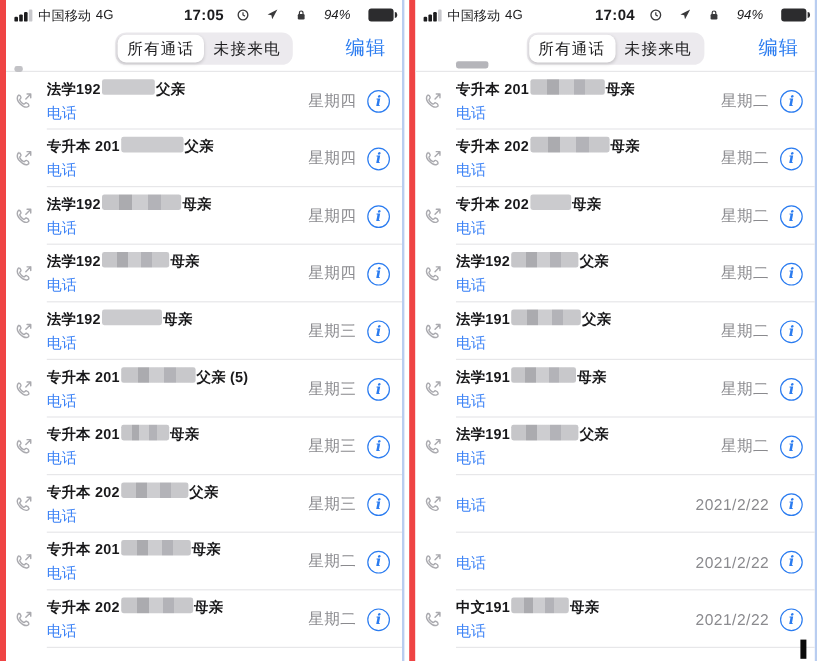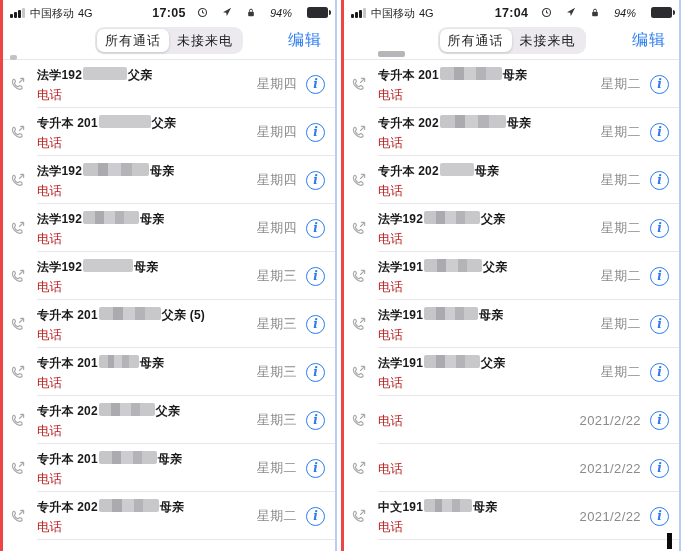--- a/index.html
+++ b/index.html
@@ -1,20 +1,20 @@
 <!DOCTYPE html>
 <html><head>
 <meta charset="utf-8">
 <style>
   html,body{margin:0;padding:0;background:#fff;}
   .page{position:relative;width:681px;height:551px;background:#fff;display:flex;
         font-family:"Liberation Sans","DejaVu Sans",sans-serif;overflow:hidden;
         -webkit-font-smoothing:antialiased;}
   .phone{position:relative;background:#fff;height:551px;box-sizing:border-box;
-         border-right:2px solid #b9cdf0;border-left:3px solid #ef4444;}
+         border-right:2px solid #b9cdf0;border-left:5px solid #ef4444;}
   .phone.left{width:337px;margin-right:4px;}
   .phone.right{width:340px;}
 
   
   .statusbar{height:22px;display:flex;align-items:center;padding:2px 7px 0 7px;
              font-size:11px;color:#1c1c1e;position:relative;}
   .sb-left{display:flex;align-items:center;gap:4px;font-weight:500;}
   .sig{display:inline-flex;align-items:flex-end;gap:1.5px;margin-right:1px;}
   .sig i{display:block;width:2.6px;border-radius:1px;background:#1c1c1e;}
   .sig .b1{height:3.5px}.sig .b2{height:5.5px}.sig .b3{height:7.5px}
@@ -45,21 +45,21 @@
   .list{border-top:1px solid #e7e7e9;}
   .row{display:flex;align-items:center;height:48px;position:relative;padding:0 10px 0 6px;cursor:pointer;}
   .row::after{content:"";position:absolute;left:34px;right:0;bottom:0;border-bottom:1px solid #e7e7e9;}
   .row-icon{width:28px;flex:0 0 28px;display:flex;align-items:center;}
   .row-main{flex:1;min-width:0;overflow:hidden;white-space:nowrap;}
   .row-name{font-size:12px;font-weight:700;color:#19191b;letter-spacing:.2px;}
   .mask{display:inline-block;height:13px;border-radius:2px;background:#cbcbce;
         vertical-align:-1px;margin:0 1px;}
   .mask.dark{background:linear-gradient(90deg,#c6c6c9 0 22%,#ababaf 22% 38%,#cdcdd0 38% 58%,
              #b3b3b8 58% 74%,#c8c8cb 74% 100%);}
-  .row-sub{font-size:12.5px;color:#b91c1c;margin-top:3px;}
+  .row-sub{font-size:12.5px;color:#3b82f6;margin-top:3px;}
   .row-right{display:flex;align-items:center;gap:9px;flex:0 0 auto;}
   .row-when{font-size:13px;color:#8a8a8e;letter-spacing:.4px;}
   .info{width:19px;height:19px;box-sizing:border-box;border:1.6px solid #2b7cf0;border-radius:50%;
         color:#2b7cf0;font:italic 600 12px "DejaVu Serif",serif;display:flex;align-items:center;
         justify-content:center;background:#fff;}
   .cursor-bar{position:absolute;left:667px;top:533px;width:5px;height:16px;background:#0a0a0a;}
 </style>
 </head>
 <body>
 

